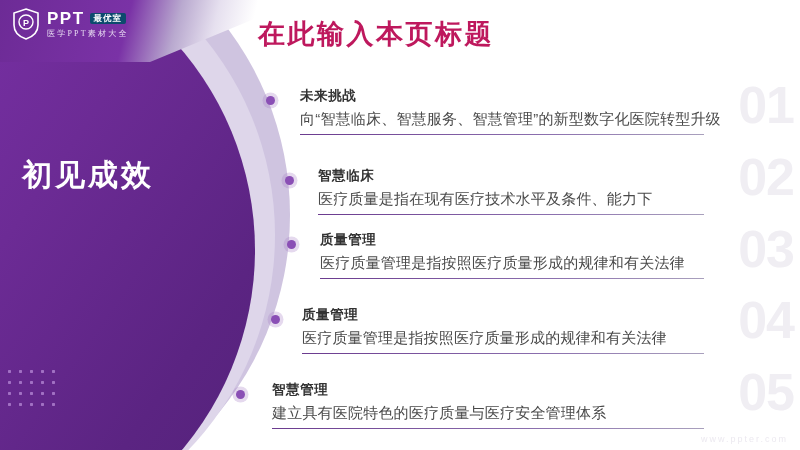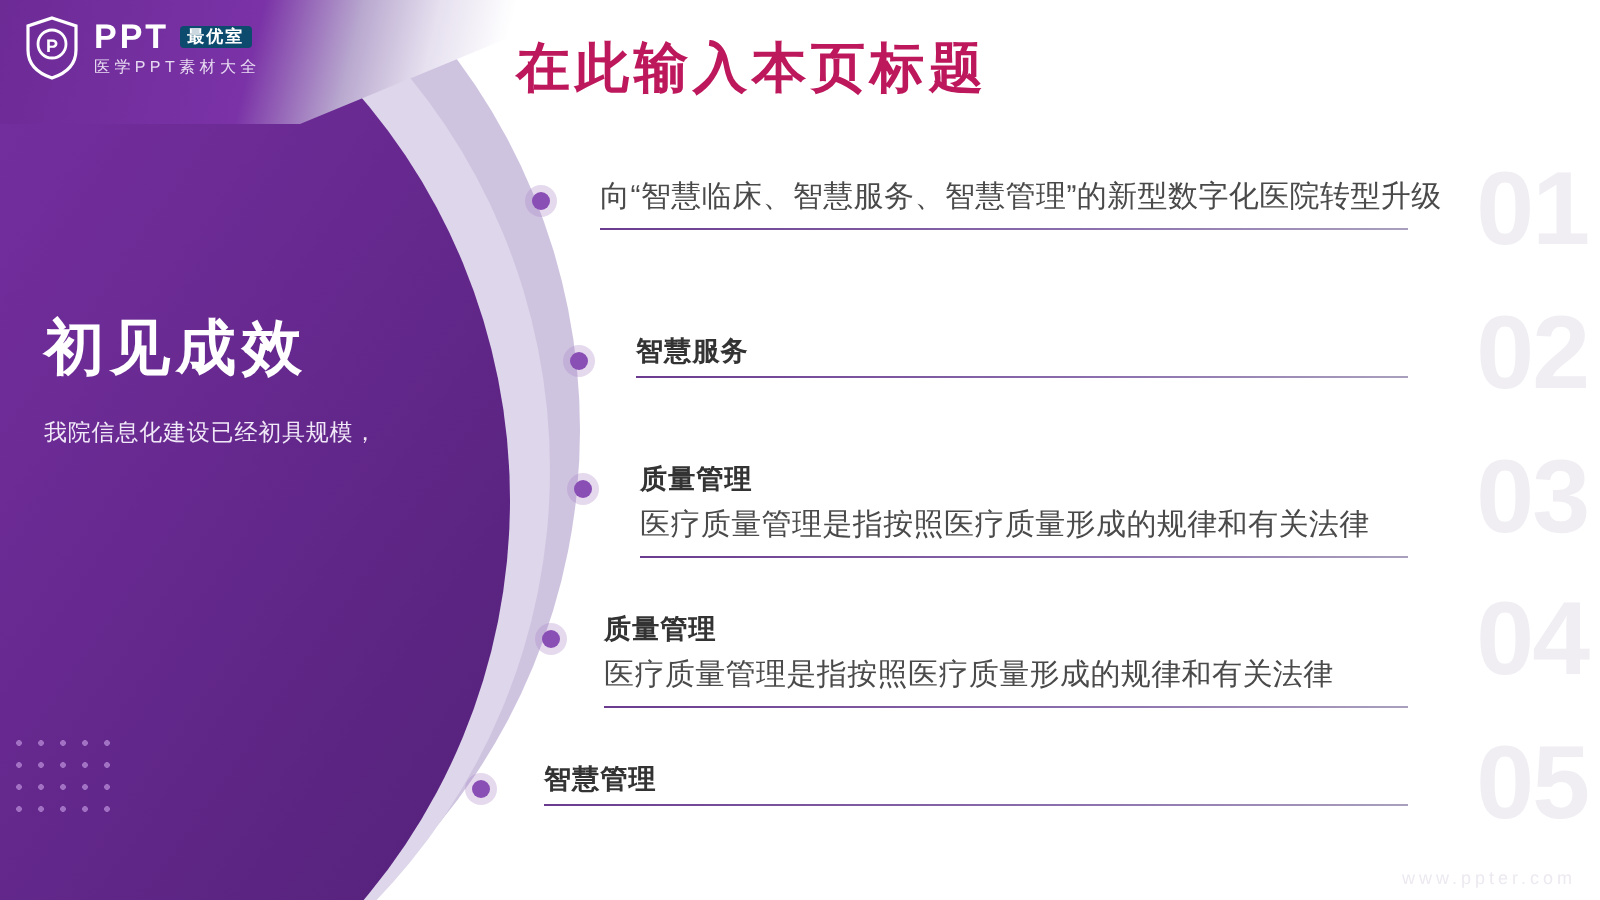--- a/index.html
+++ b/index.html
@@ -61,21 +61,21 @@
   .logo-ppt{
     color:#fff;font-size:17px;font-weight:bold;letter-spacing:1.5px;
     line-height:1;font-family:"Liberation Sans",sans-serif;
   }
   .logo-badge{
     margin-left:5px;background:#0c4a6e;color:#fff;
     font-size:8.5px;padding:1.5px 4px;border-radius:2px;
     letter-spacing:1px;line-height:1;font-weight:bold;
   }
   .logo-sub{
-    color:#e8dcf2;font-size:8px;letter-spacing:2.2px;margin-top:3px;line-height:1;
+    color:#e8dcf2;font-size:8px;letter-spacing:2.2px;margin-top:3px;line-height:1;font-family:Liberation Serif, serif;
   }
 
   
   .dots{
     position:absolute;left:4px;top:366px;width:56px;height:46px;z-index:4;
     background-image:radial-gradient(#b689d6 1.4px, transparent 1.5px);
     background-size:11px 11px;
     opacity:.75;
   }
 
@@ -159,63 +159,65 @@
       </span>
       <span class="logo-sub">医学PPT素材大全</span>
     </span>
   </div>
 
   <h1 class="page-title">在此输入本页标题</h1>
 
   <div class="left-text">
     <div class="left-title">初见成效</div>
     <div class="left-sub">
-      <div>我院信息化建设已经初具规模，</div>
     </div>
   </div>
 
   <div class="ghosts">
     <div class="ghost">01</div>
     <div class="ghost">02</div>
     <div class="ghost">03</div>
     <div class="ghost">04</div>
     <div class="ghost">05</div>
   </div>
 
   <div class="items">
 
     <span class="bullet" style="left:266px;top:96px;"></span>
     <div class="item" style="left:300px;top:88px;width:410px;">
+      <div class="item-h">未来挑战</div>
       <div class="item-d">向“智慧临床、智慧服务、智慧管理”的新型数字化医院转型升级</div>
       <div class="item-rule" style="width:404px;"></div>
     </div>
 
     <span class="bullet" style="left:285px;top:176px;"></span>
     <div class="item" style="left:318px;top:168px;width:392px;">
-      <div class="item-h">智慧服务</div>
+      <div class="item-h">智慧临床</div>
+      <div class="item-d">医疗质量是指在现有医疗技术水平及条件、能力下</div>
       <div class="item-rule" style="width:386px;"></div>
     </div>
 
     <span class="bullet" style="left:287px;top:240px;"></span>
     <div class="item" style="left:320px;top:232px;width:390px;">
       <div class="item-h">质量管理</div>
       <div class="item-d">医疗质量管理是指按照医疗质量形成的规律和有关法律</div>
       <div class="item-rule" style="width:384px;"></div>
     </div>
 
     <span class="bullet" style="left:271px;top:315px;"></span>
     <div class="item" style="left:302px;top:307px;width:408px;">
       <div class="item-h">质量管理</div>
       <div class="item-d">医疗质量管理是指按照医疗质量形成的规律和有关法律</div>
       <div class="item-rule" style="width:402px;"></div>
     </div>
 
     <span class="bullet" style="left:236px;top:390px;"></span>
     <div class="item" style="left:272px;top:382px;width:438px;">
       <div class="item-h">智慧管理</div>
+      <div class="item-d">建立具有医院特色的医疗质量与医疗安全管理体系</div>
       <div class="item-rule" style="width:432px;"></div>
     </div>
 
   </div>
 
   <div class="watermark">www.ppter.com</div>
 
 </div>
 
 </body></html>

